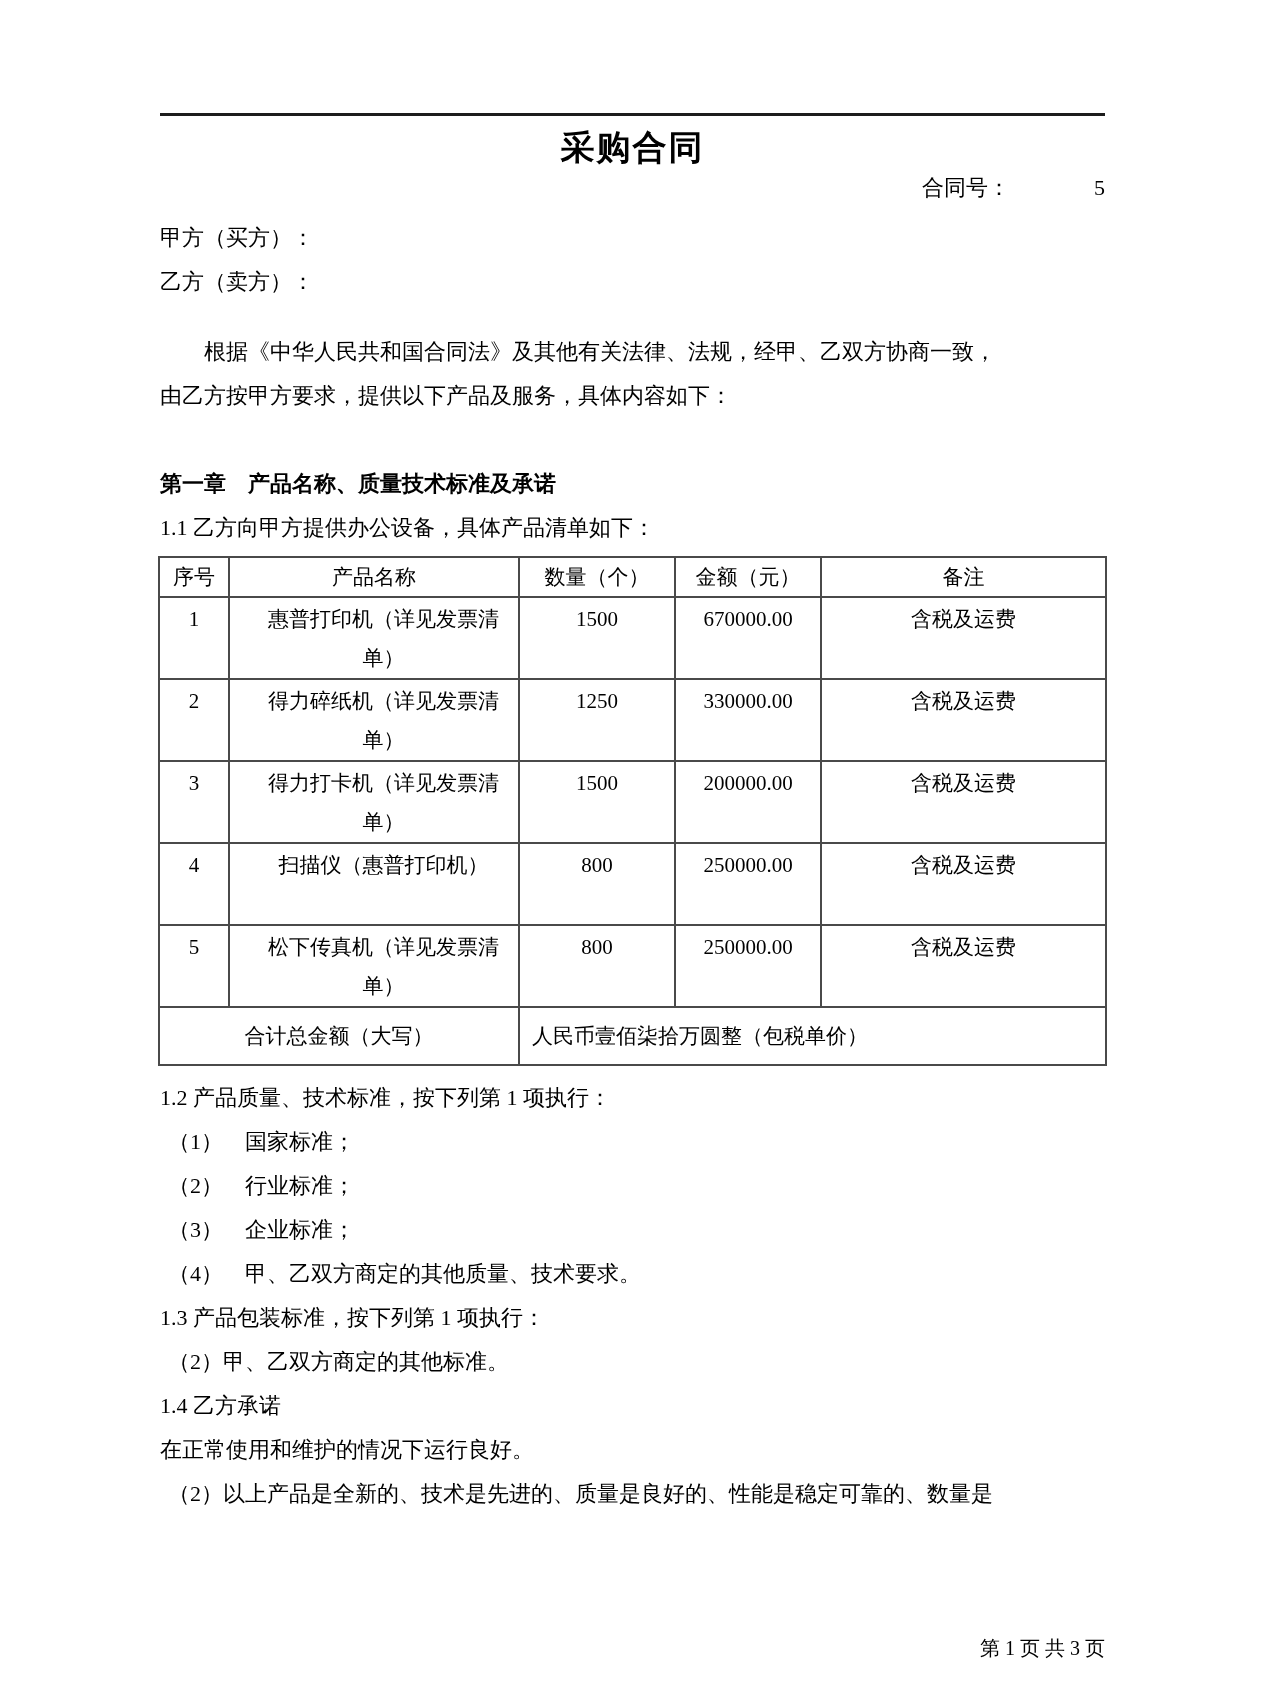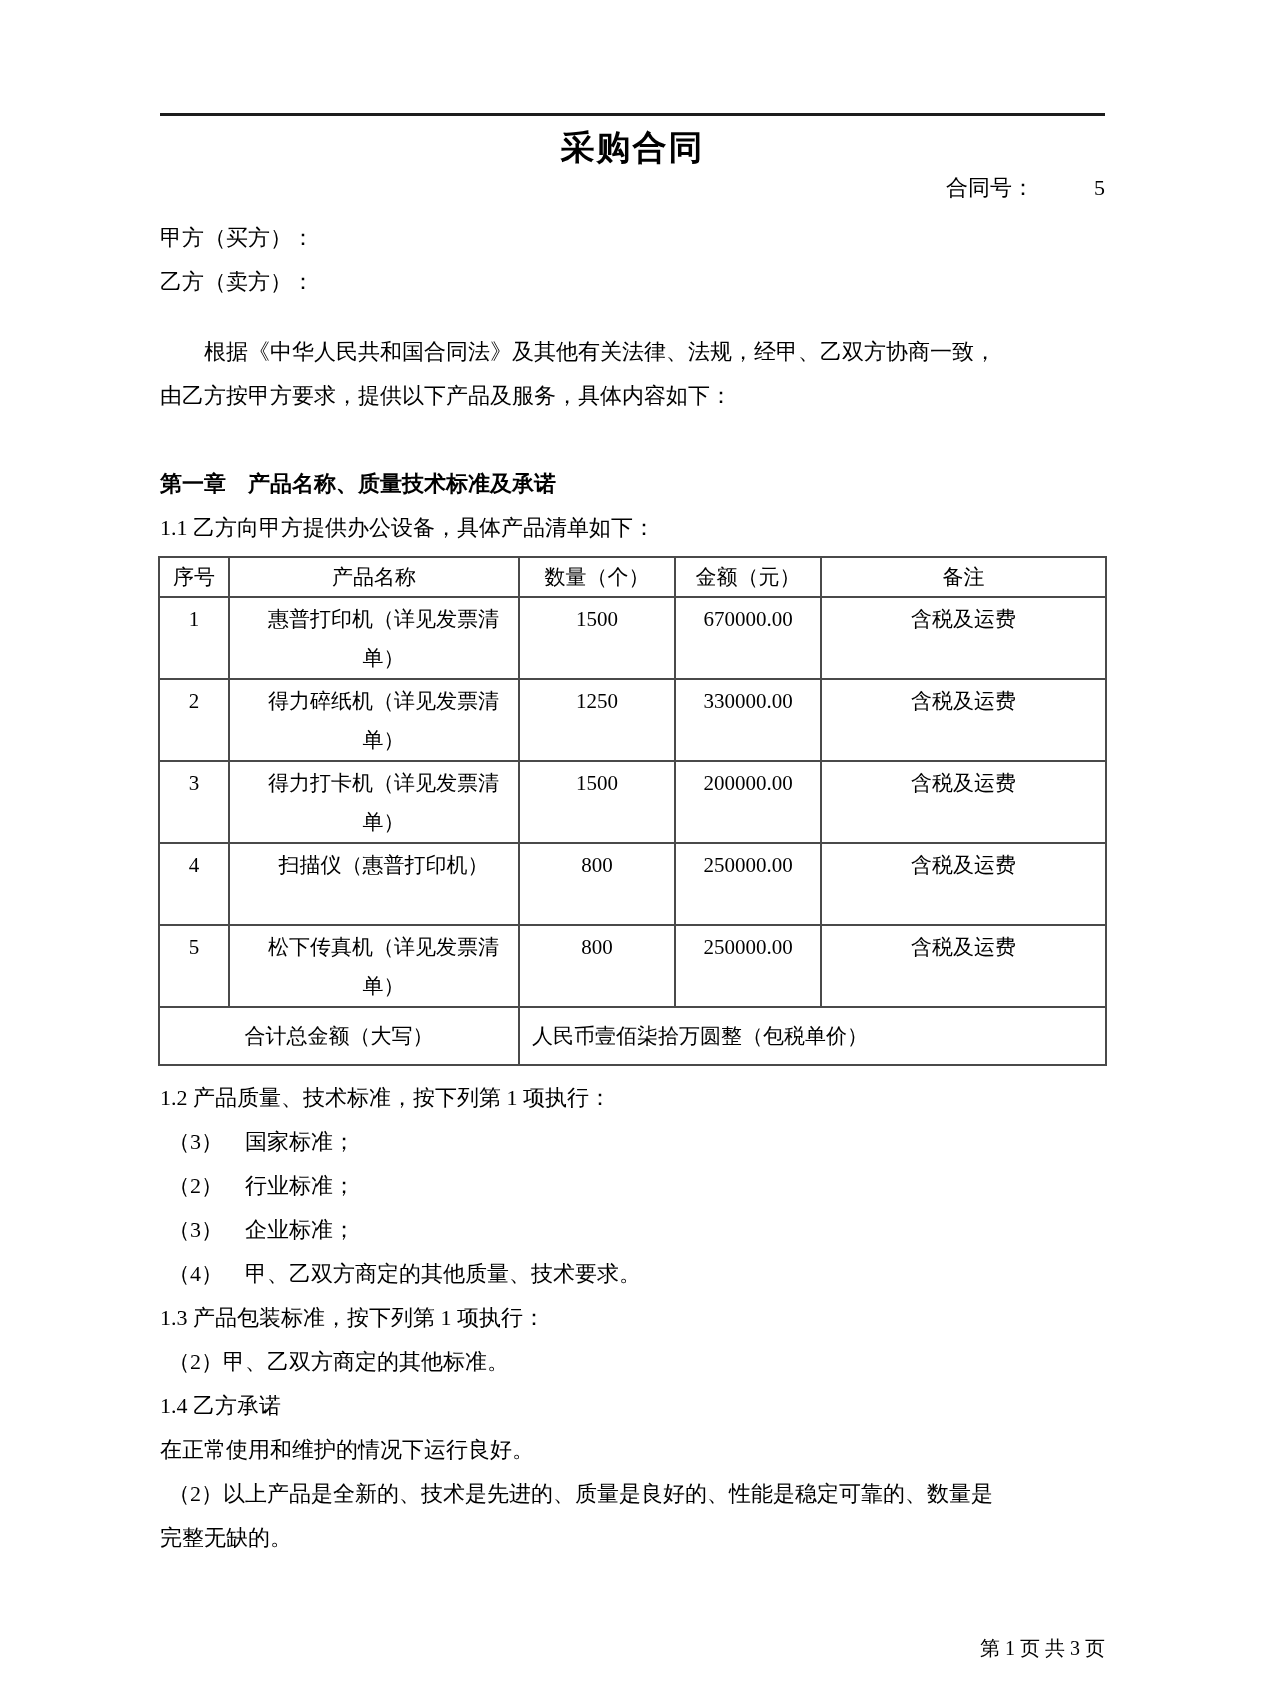--- a/index.html
+++ b/index.html
@@ -29,21 +29,21 @@
     line-height: 48px;
     letter-spacing: 2px;
   }
   .contract-line {
     display: flex;
     justify-content: flex-end;
     align-items: baseline;
     font-size: 22px;
     line-height: 32px;
   }
-  .contract-line .label { margin-right: 60px; }
+  .contract-line .label { margin-right: 84px; }
   .line {
     font-size: 22px;
     line-height: 44px;
     white-space: pre-wrap;
   }
   .party-block { margin-top: 12px; }
   .intro-block { margin-top: 26px; }
   .intro-first { padding-left: 44px; }
   .chapter-title {
     margin-top: 44px;
@@ -188,29 +188,28 @@
     <tfoot>
       <tr>
         <td colspan="2">合计总金额（大写）</td>
         <td colspan="3" class="total-value">人民币壹佰柒拾万圆整（包税单价）</td>
       </tr>
     </tfoot>
   </table>
 
   <div class="clauses-block">
     <div class="line">1.2 产品质量、技术标准，按下列第 1 项执行：</div>
-    <div class="line paren-item">（3）　国家标准；</div>
+    <div class="line paren-item">（1）　国家标准；</div>
     <div class="line paren-item">（2）　行业标准；</div>
     <div class="line paren-item">（3）　企业标准；</div>
     <div class="line paren-item">（4）　甲、乙双方商定的其他质量、技术要求。</div>
 
     <div class="line">1.3 产品包装标准，按下列第 1 项执行：</div>
     <div class="line paren-item">（2）甲、乙双方商定的其他标准。</div>
 
     <div class="line">1.4 乙方承诺</div>
     <div class="line">在正常使用和维护的情况下运行良好。</div>
     <div class="line paren-item">（2）以上产品是全新的、技术是先进的、质量是良好的、性能是稳定可靠的、数量是</div>
-    <div class="line">完整无缺的。</div>
   </div>
 
 </div>
 
 <div class="page-footer">第 1 页 共 3 页</div>
 
 </body></html>

